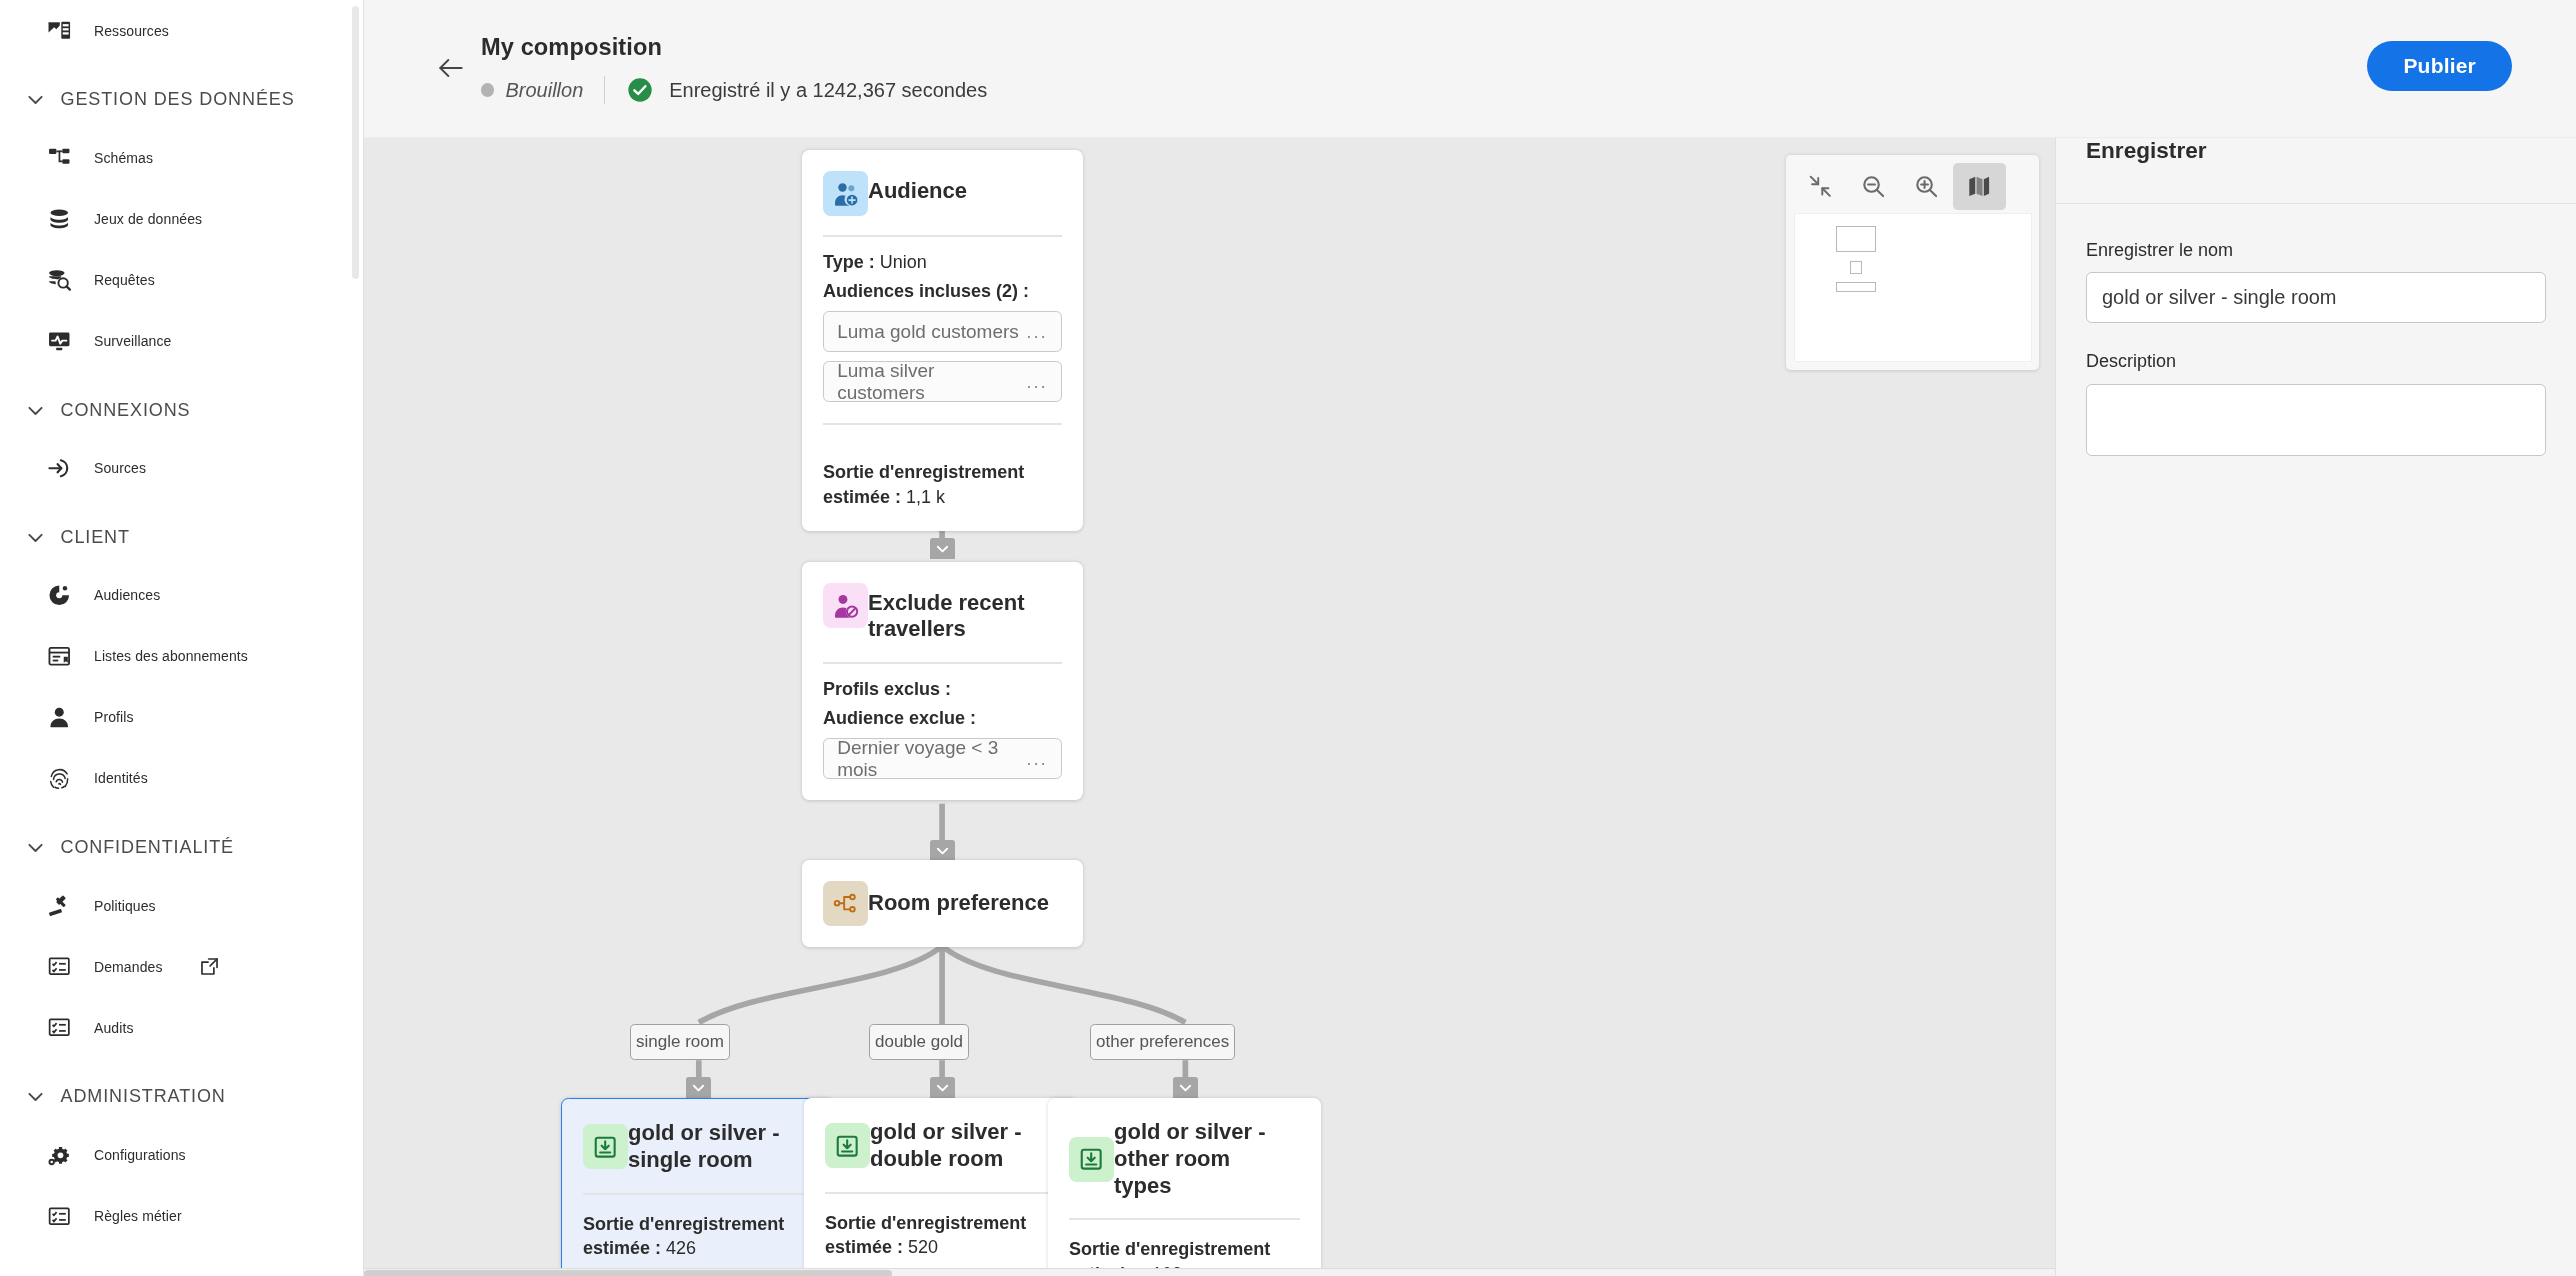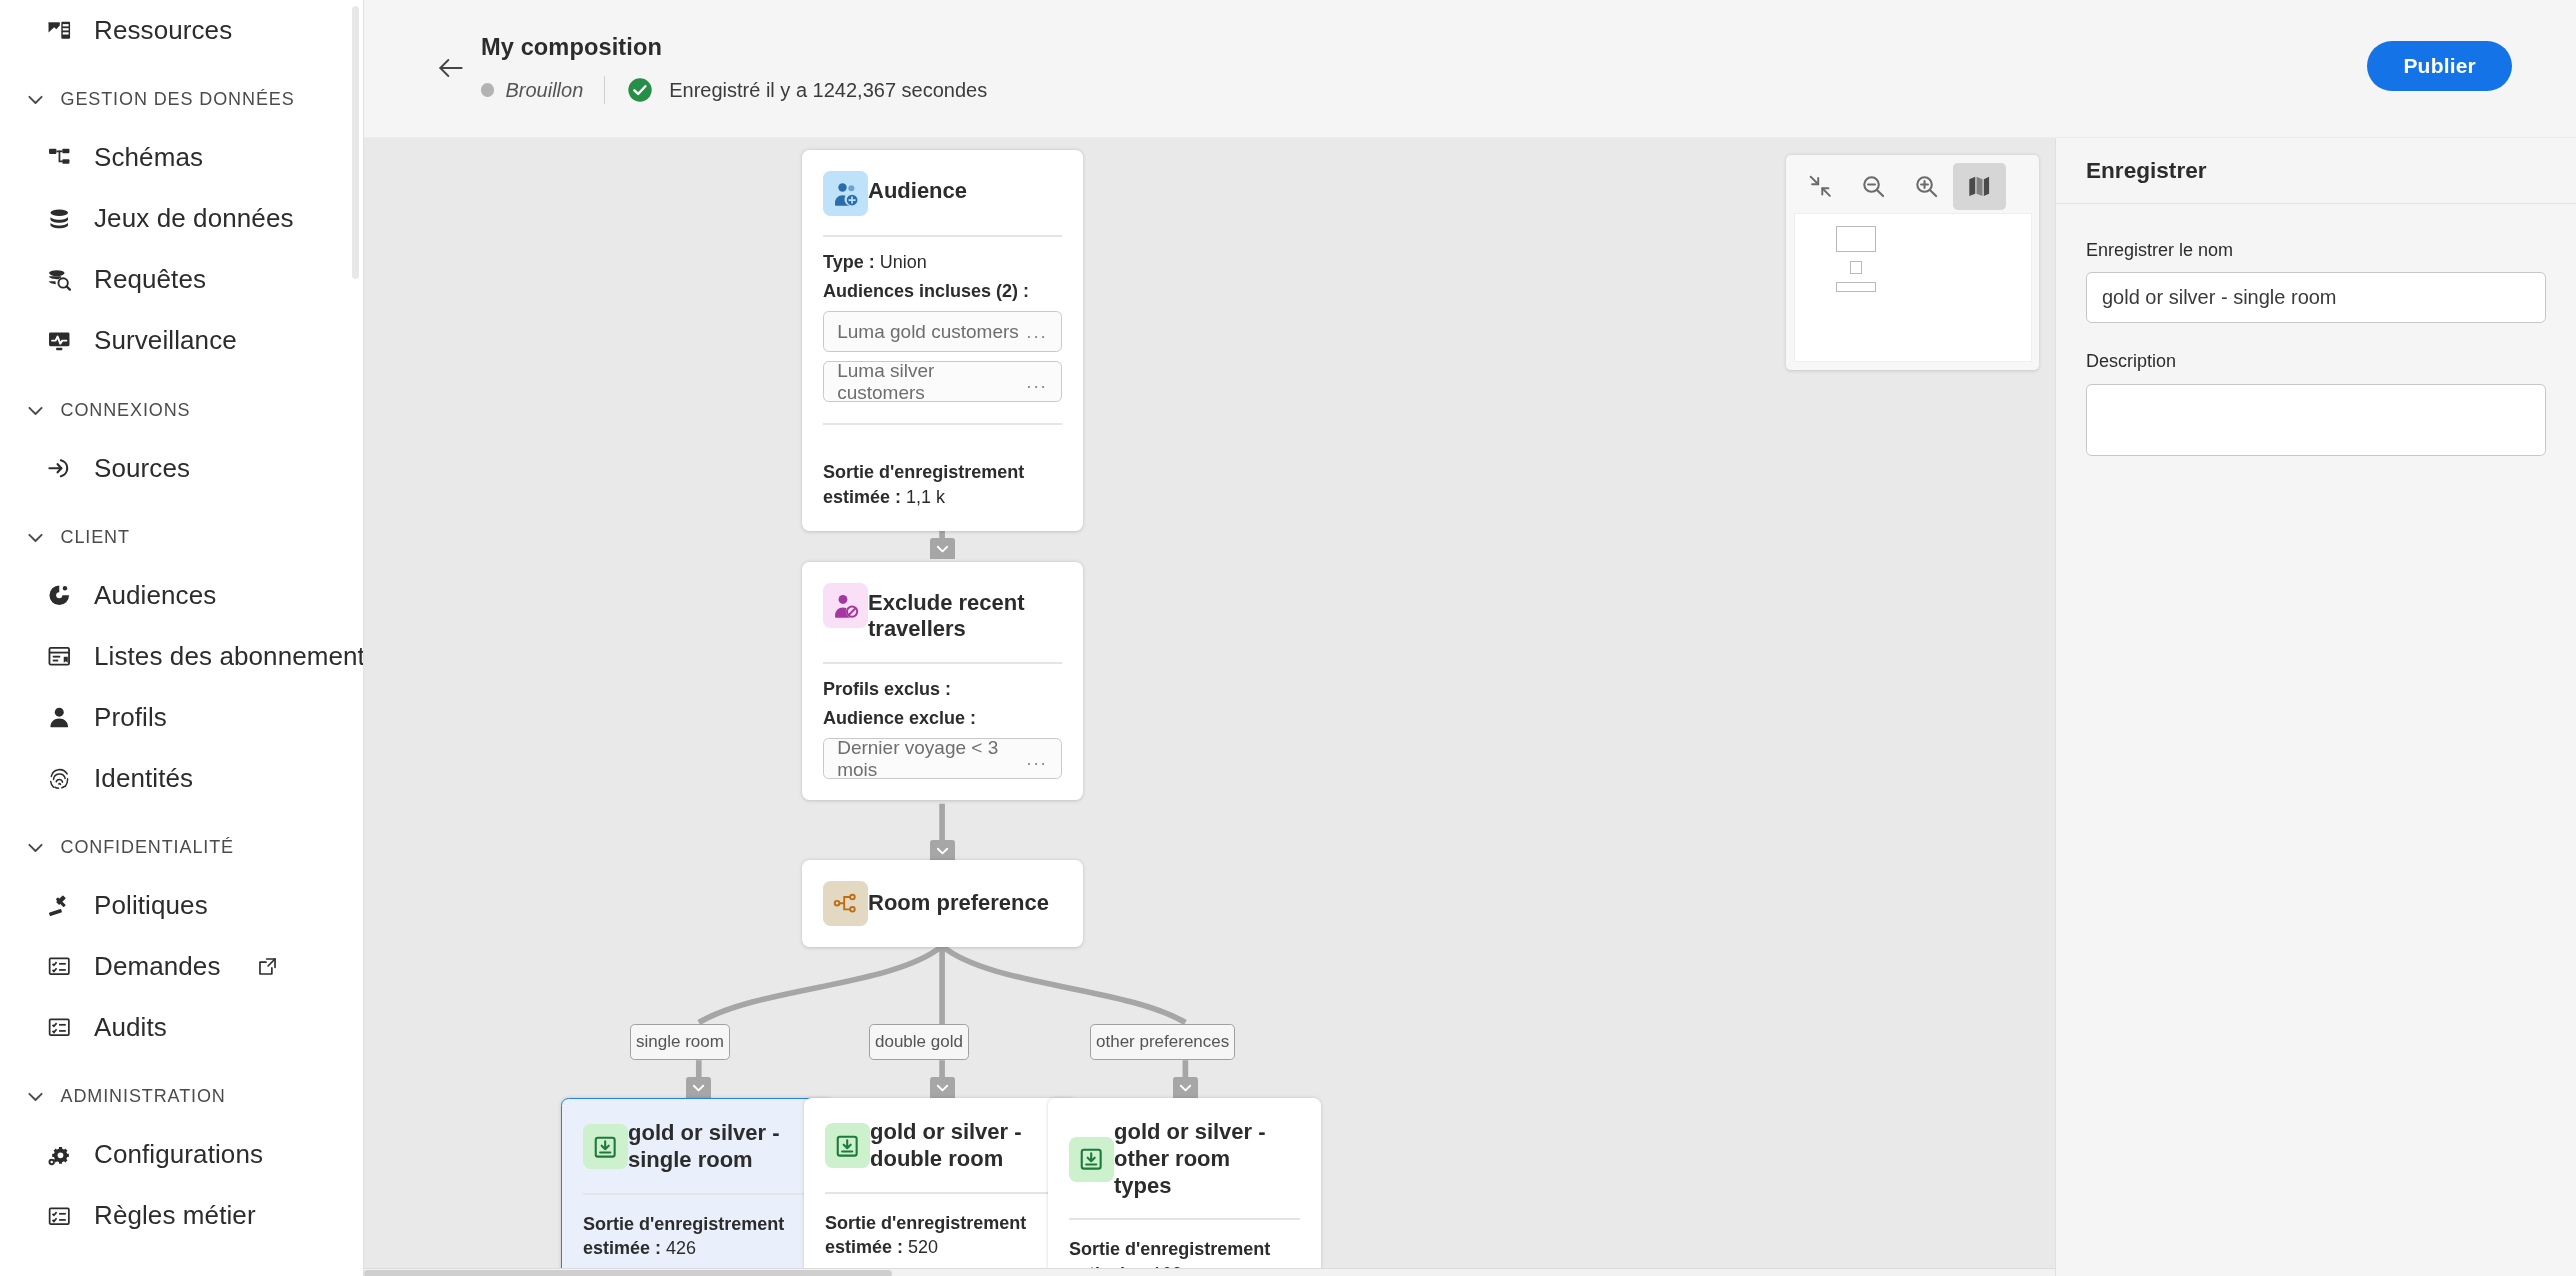--- a/index.html
+++ b/index.html
@@ -29,21 +29,21 @@
     cursor: pointer;
   }
   .sb-ico {
     width: 28px; height: 28px;
     flex: 0 0 28px;
     display: flex; align-items: center; justify-content: center;
     color: #2c2c2c;
   }
   .sb-ico svg { display: block; }
   .sb-label {
-    font-size: 26px;
+    font-size: 14px;
     color: #2c2c2c;
     letter-spacing: 0.1px;
     white-space: nowrap;
   }
   .sb-ext { margin-left: 15px; color: #2c2c2c; display: flex; align-items: center; }
 
   .sb-group {
     display: flex; align-items: center;
     height: 55px;
     padding-left: 24.5px;
@@ -193,21 +193,21 @@
   .mm-box { position: absolute; border: 0.9px solid #b9b9b9; background: #fff; }
 
   
   .rpanel {
     width: 521px; flex: 0 0 521px;
     background: #f5f5f5;
     border-left: 0.9px solid #e0e0e0;
     display: flex; flex-direction: column;
   }
   .rp-head {
-    height: 66px; display: flex; align-items: center;
+    height: 66px; display: flex; 
     padding-left: 30px;
     border-bottom: 0.9px solid #e3e3e3;
   }
   .rp-title { font-size: 22.6px; font-weight: bold; color: #2c2c2c; }
   .rp-body { padding: 36px 30px 0 30px; }
   .fld-label { font-size: 18px; color: #2c2c2c; margin-bottom: 11.3px; }
   .fld-input {
     width: 100%; height: 51px;
     border: 0.9px solid #c6c6c6; border-radius: 5.7px;
     background: #fff; font-size: 20px; color: #3a3a3a;

